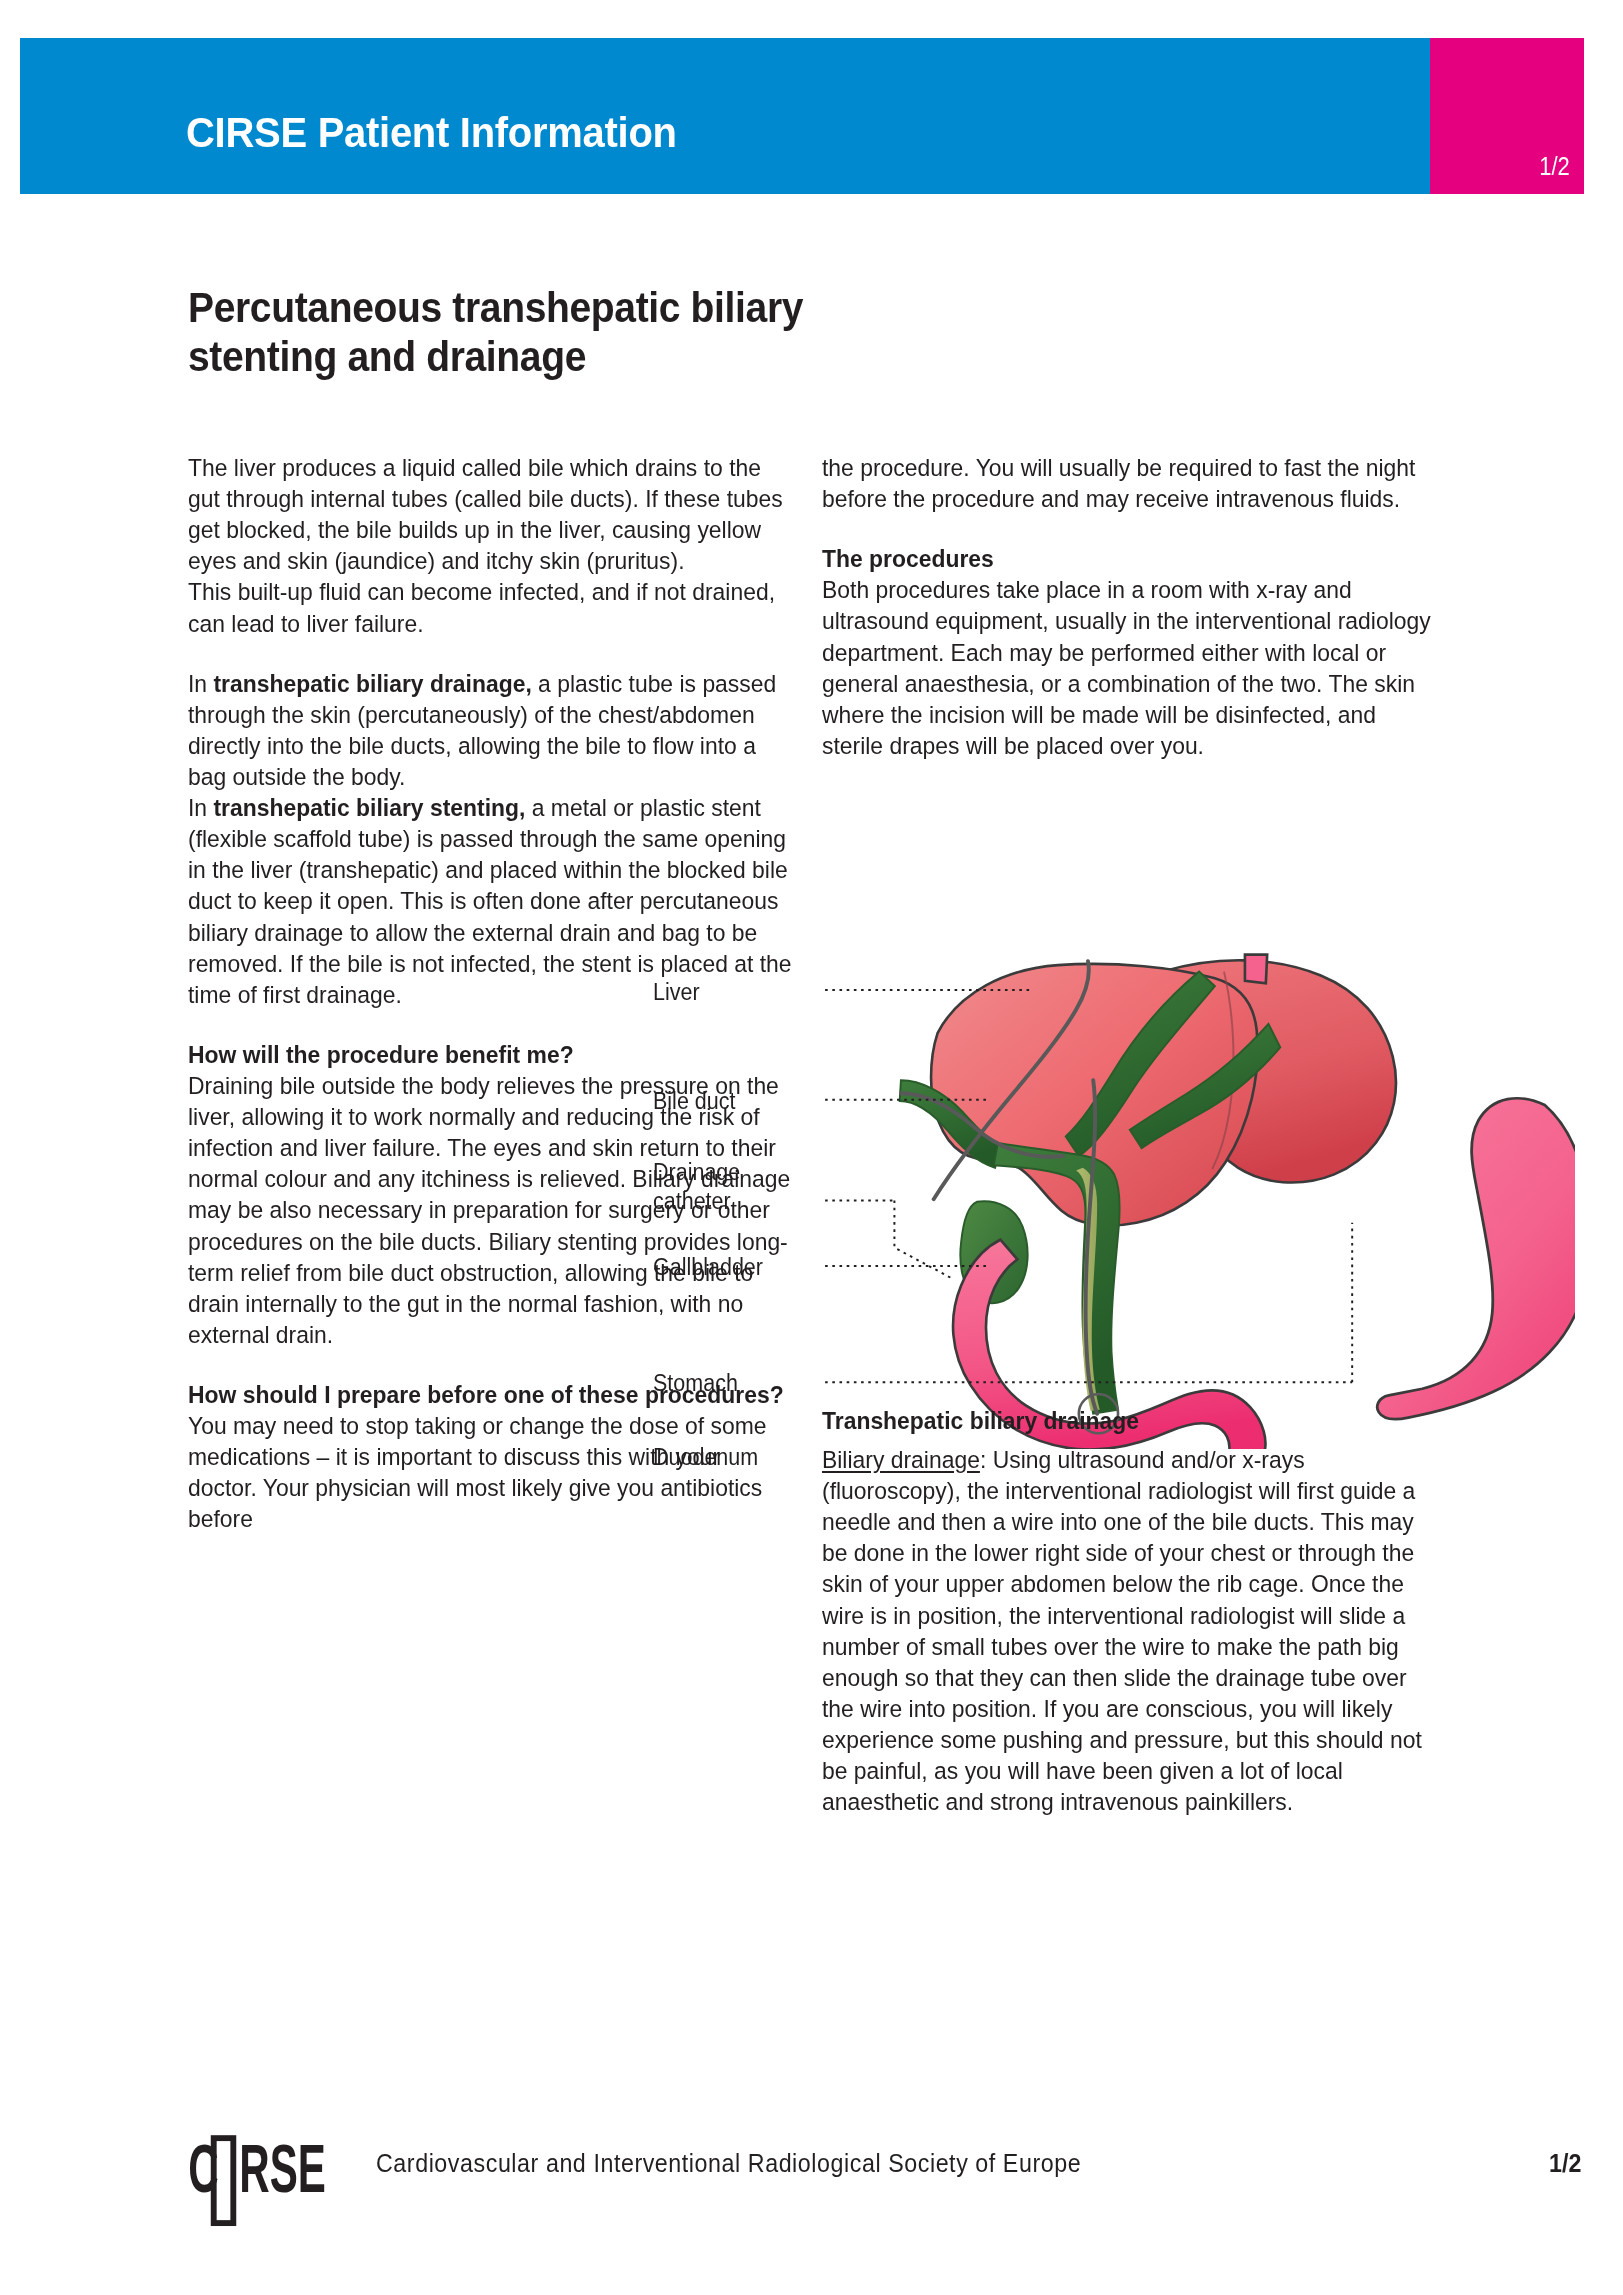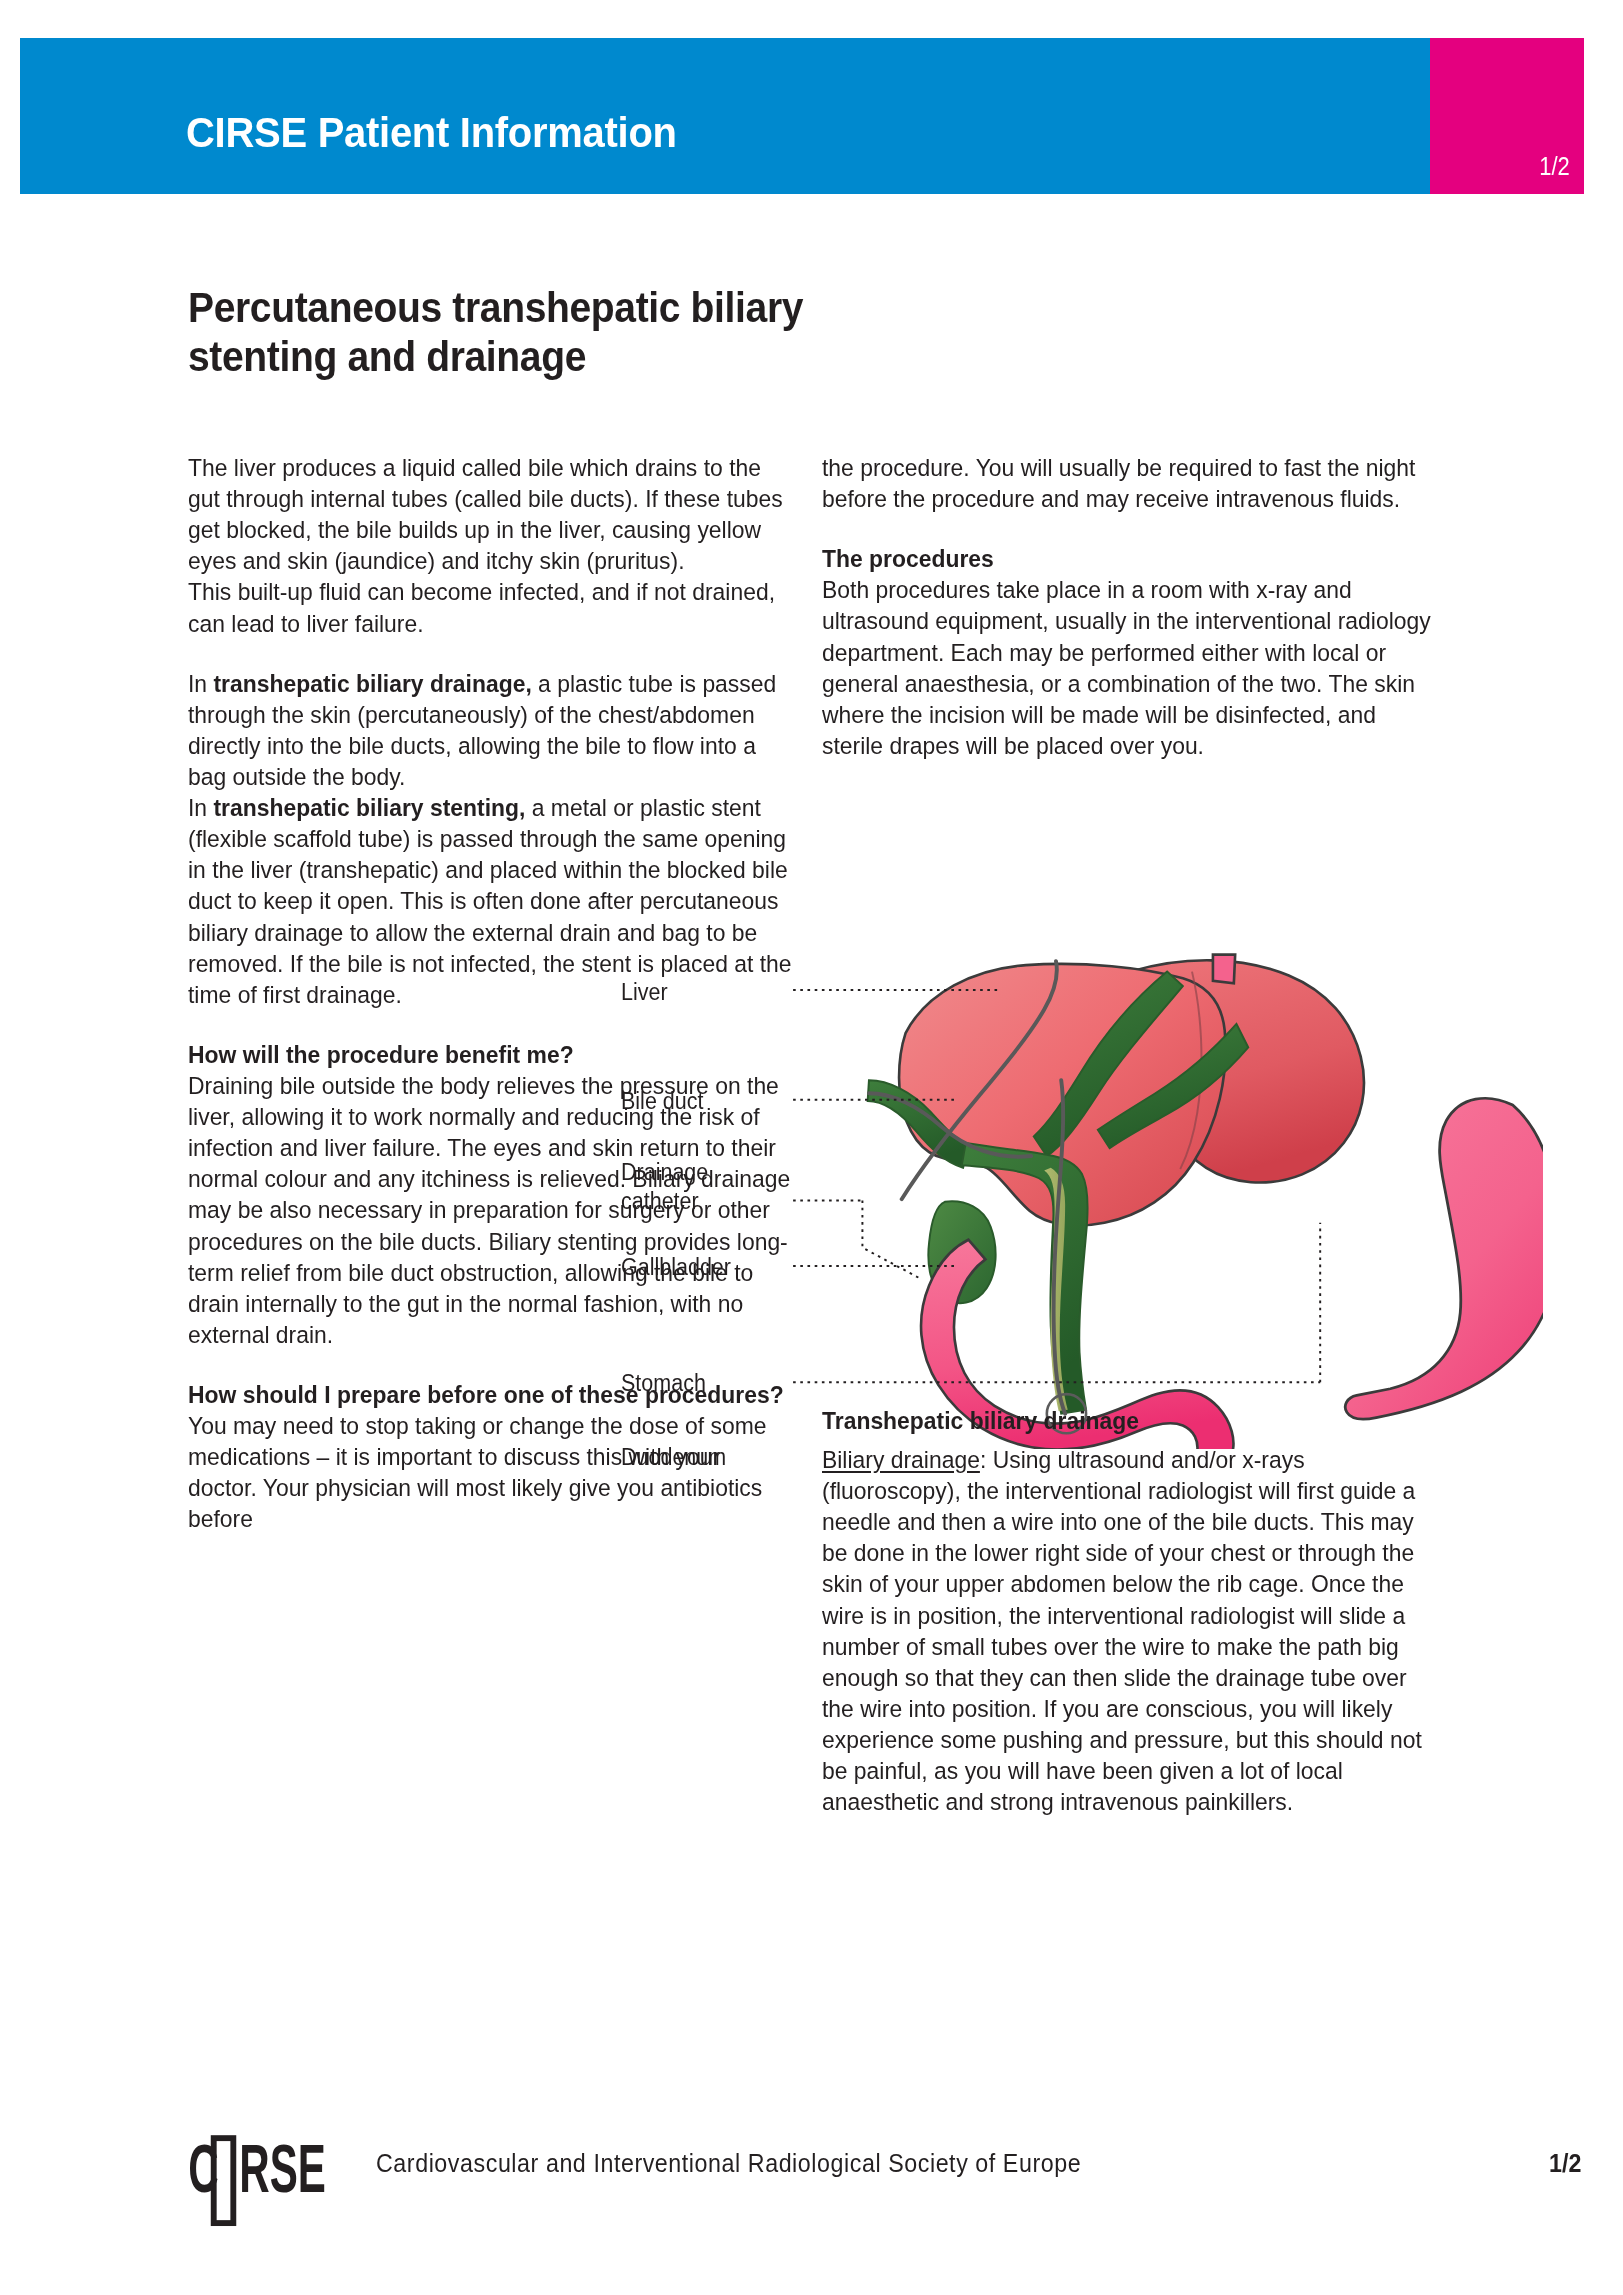--- a/index.html
+++ b/index.html
@@ -53,21 +53,21 @@
   .para.tight{margin-bottom:0;}
   .para b{font-weight:bold;}
   h3.sub{
     margin:0 0 0 0;
     font-size:24.5px;line-height:1.27;font-weight:bold;
   }
   .u{ text-decoration:underline; text-underline-offset:3.3px; }
   .nogap{margin-top:0;}
   
   #figure-block{
-    position:absolute;left:790px;top:952px;width:753px;height:497px;
+    position:absolute;left:822px;top:952px;width:753px;height:497px;
   }
   #figure-svg{position:absolute;left:0;top:0;}
   .fig-label{
     position:absolute;
     font-size:23px;line-height:1.12;color:#231f20;
     transform:scaleX(0.935);transform-origin:left top;
     white-space:pre;
   }
   #fig-caption{
     position:absolute;left:822px;top:1407px;

